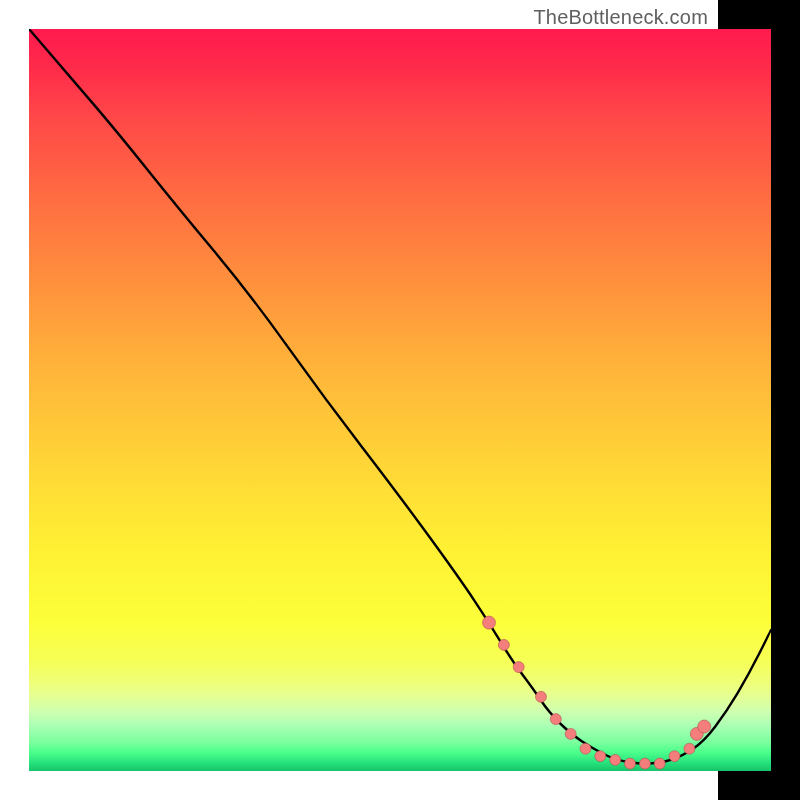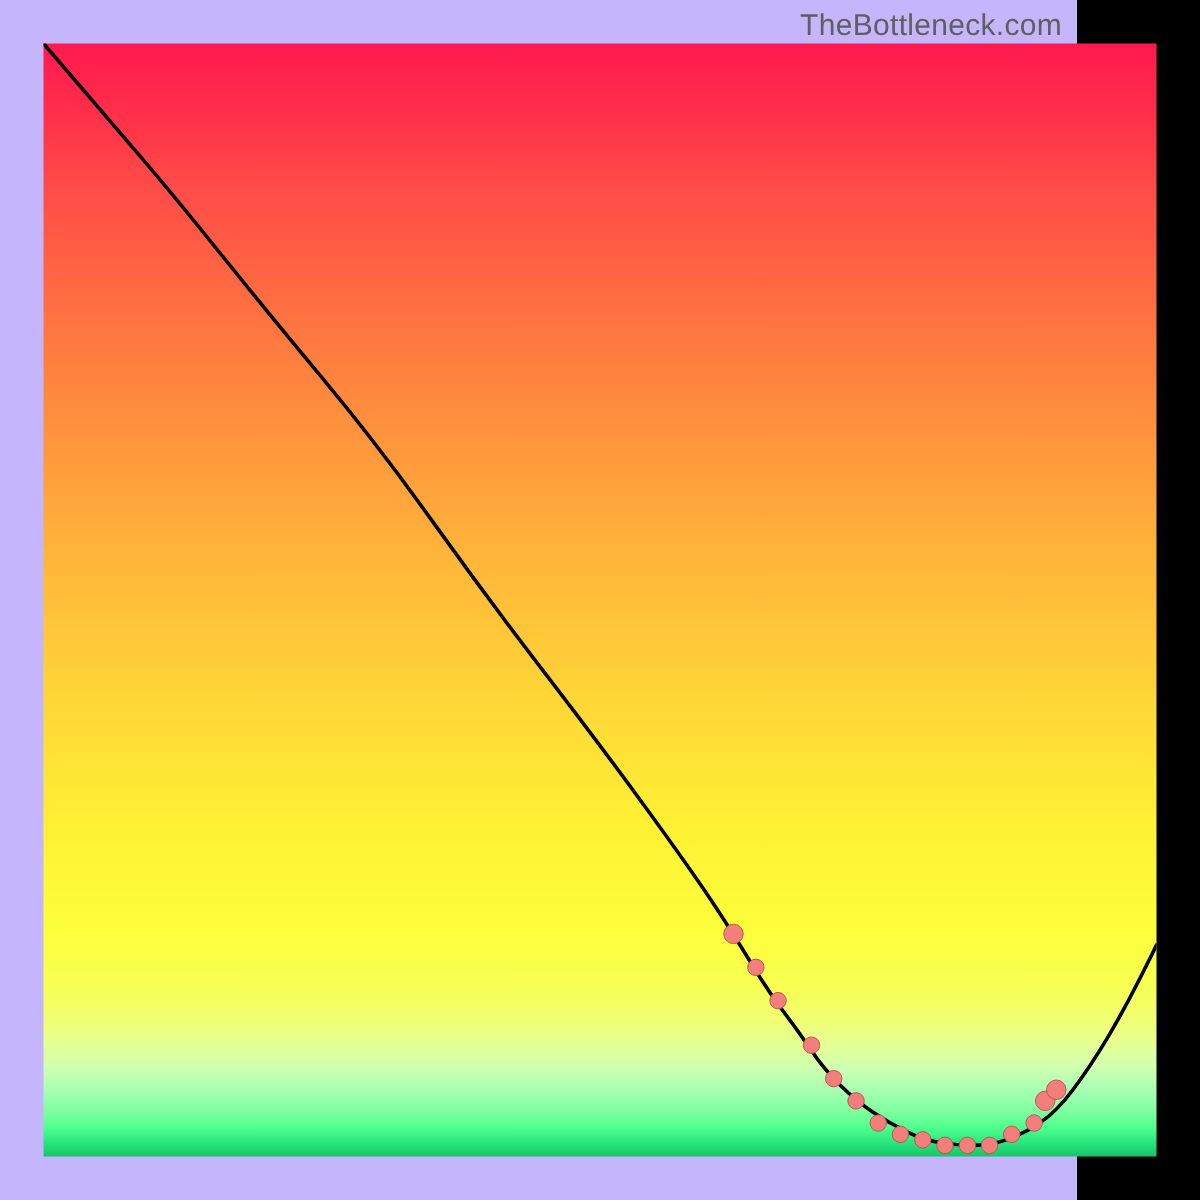--- a/index.html
+++ b/index.html
@@ -8,21 +8,21 @@
     width: 800px;
     height: 800px;
     background: #000;
     overflow: hidden;
     font-family: Arial, Helvetica, sans-serif;
   }
   .stage {
     position: relative;
     width: 718px;
     height: 800px;
-    background: #c4b5fd;
+    background: #ffffff;
   }
   .watermark {
     position: absolute;
     top: 6px;
     right: 10px;
     color: #5f5f5f;
     font-size: 20px;
     font-weight: 500;
     letter-spacing: 0.2px;
     z-index: 5;

